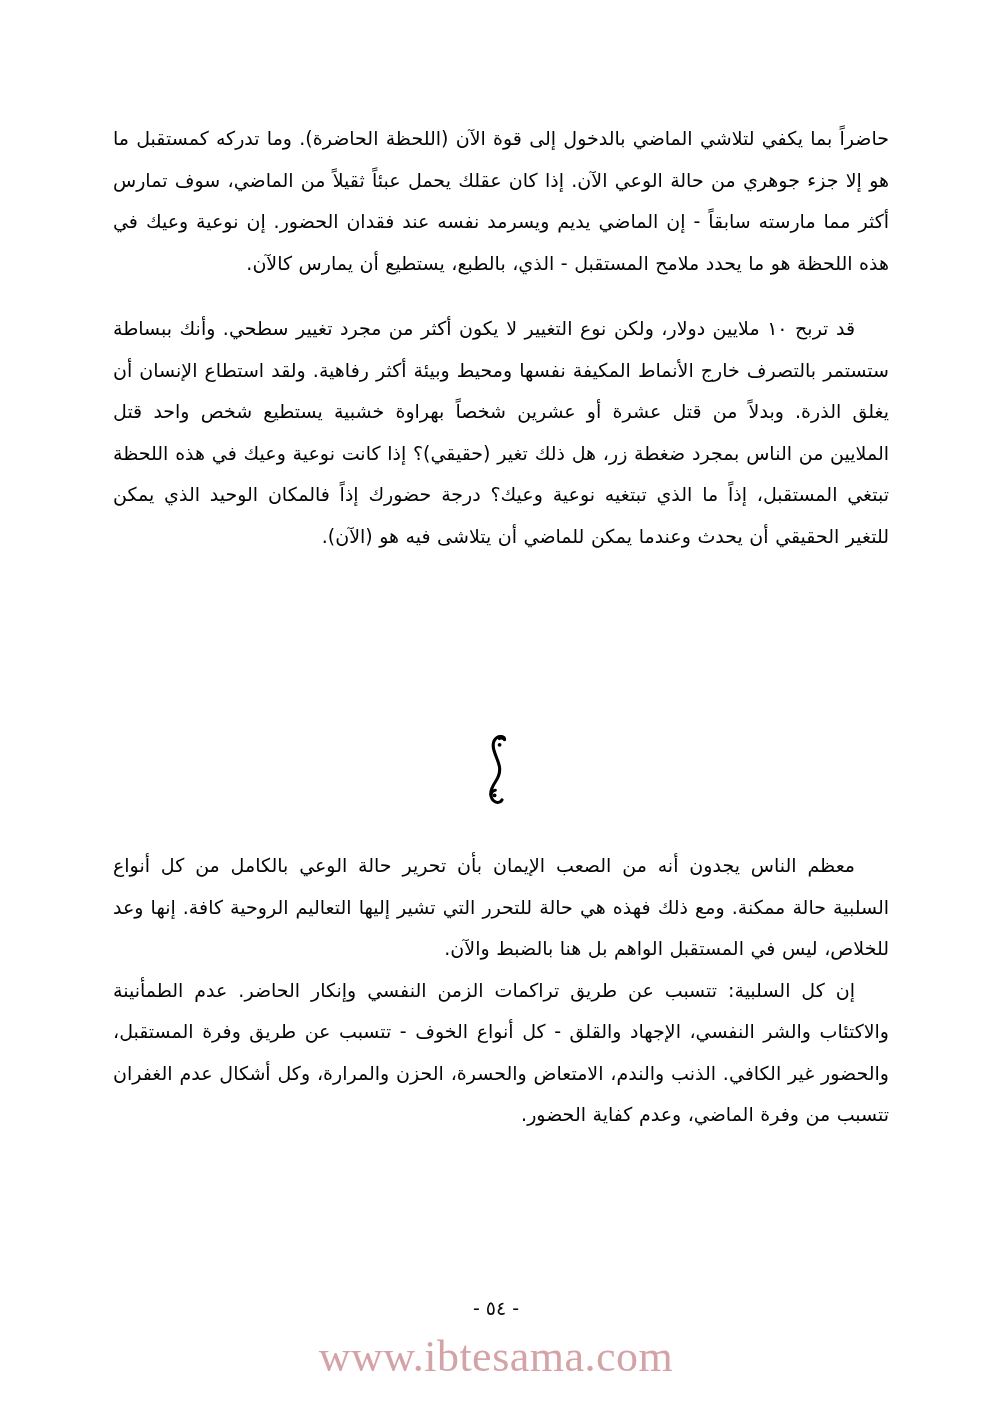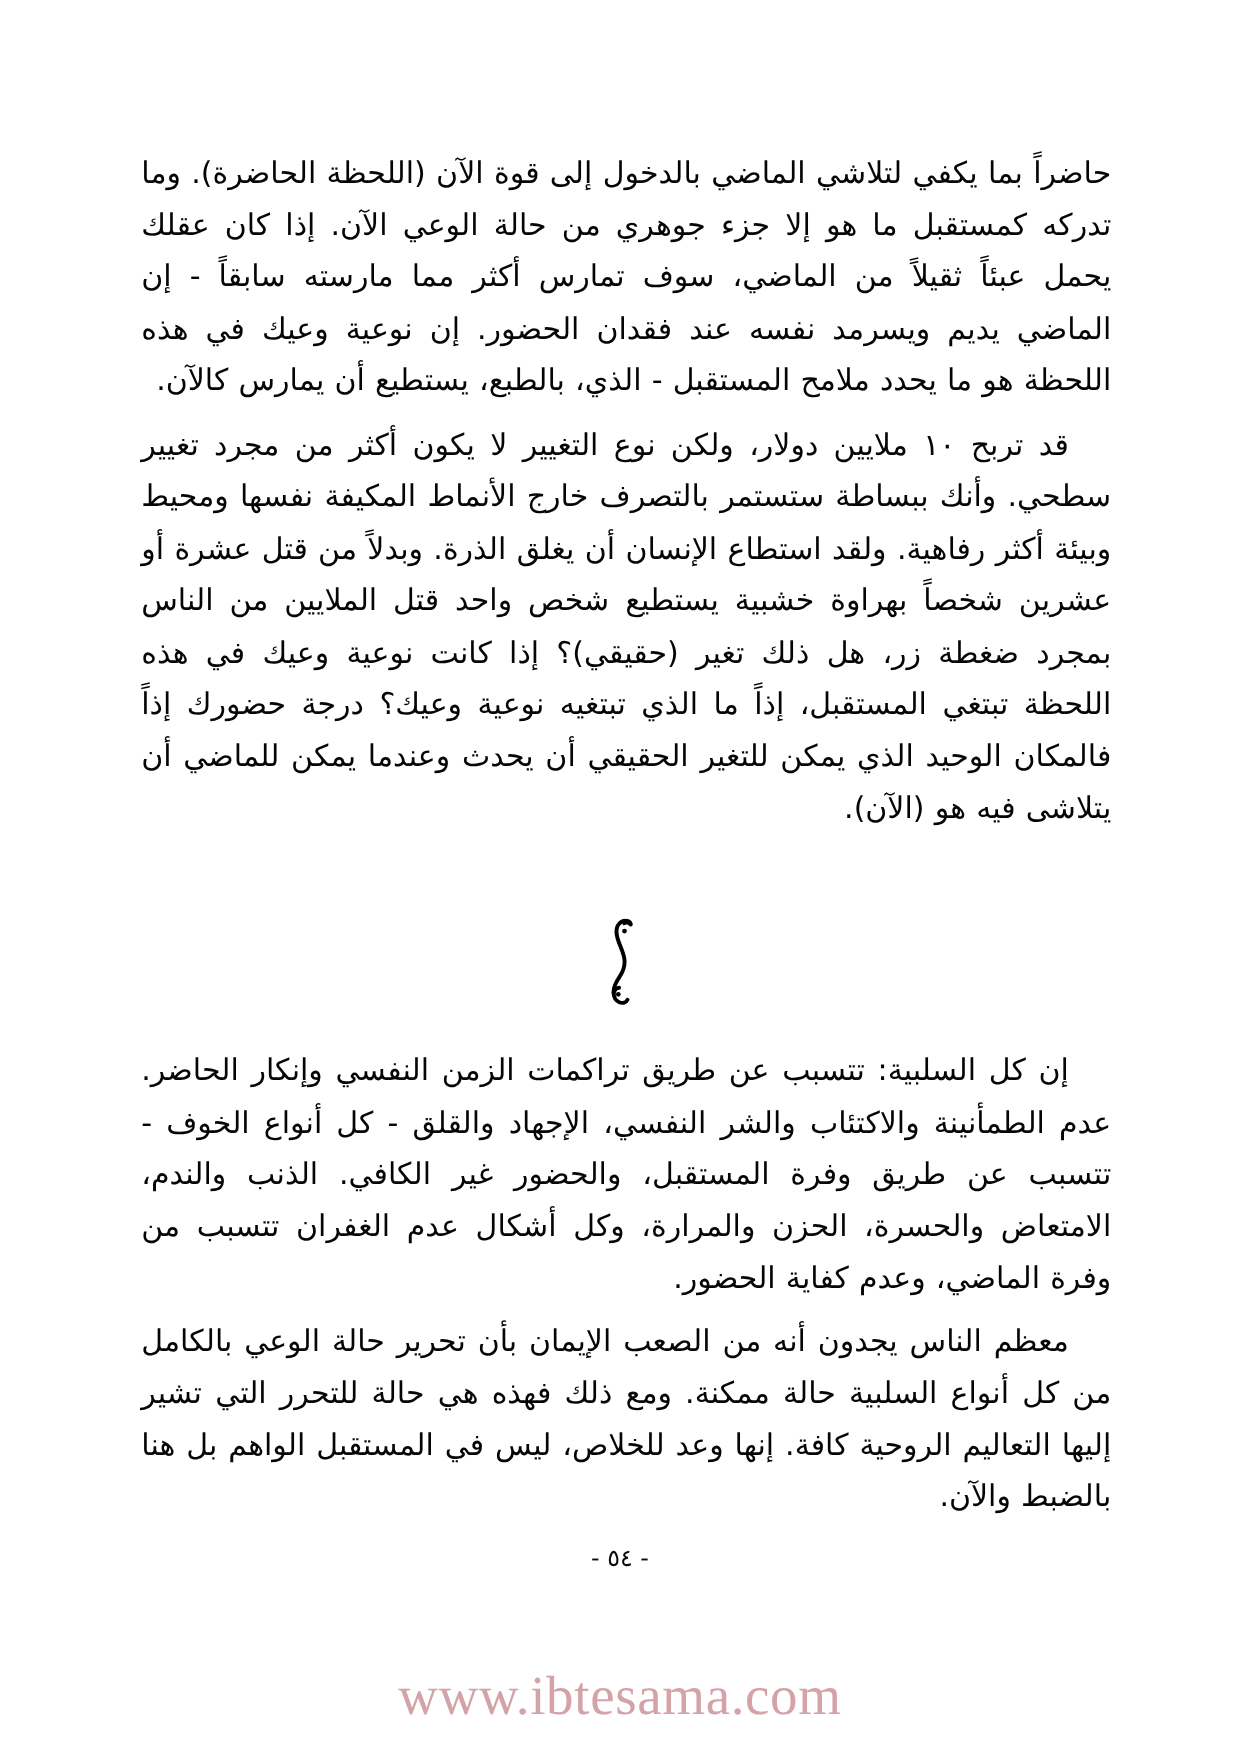--- a/index.html
+++ b/index.html
@@ -29,35 +29,35 @@
     width: 776px;
     direction: rtl;
     text-align: justify;
     text-align-last: auto;
   }
 
   .para {
     margin: 0;
     color: #050505;
     font-family: "DejaVu Sans", "Liberation Sans", sans-serif;
-    font-size: 24px;
+    font-size: 19px;
     line-height: 41.5px;
     direction: rtl;
     text-align: justify;
     word-spacing: 0.5px;
     letter-spacing: 0px;
     font-weight: 400;
   }
 
   .para.indent {
     text-indent: 34px;
   }
 
   .para-gap-sm { margin-top: 9px; }
-  .para-gap-md { margin-top: 10px; }
+  .para-gap-md { margin-top: 24px; }
 
   
   .ornament-block {
     position: absolute;
     left: 0;
     right: 0;
     top: 722px;
     height: 100px;
     display: flex;
     align-items: center;
@@ -67,21 +67,21 @@
 
   .ornament {
     display: block;
   }
 
   
   .page-number {
     position: absolute;
     left: 0;
     right: 0;
-    top: 1236px;
+    top: 1297px;
     text-align: center;
     color: #0b0b0b;
     font-family: "DejaVu Sans", "Liberation Sans", sans-serif;
     font-size: 19px;
     letter-spacing: 3px;
     direction: rtl;
   }
 
   
   .watermark {
@@ -121,23 +121,23 @@
                C19.2 68.0 22.0 67.0 23.0 64.8" fill="none" stroke="#000000" stroke-width="3.1" stroke-linecap="round"></path>
       <path d="M25.5 4.5 C24.0 3.0 21.8 2.6 20.4 3.6" fill="none" stroke="#000000" stroke-width="3.1" stroke-linecap="round"></path>
       <path d="M11.9 59.6 C12.6 57.0 14.4 55.3 16.3 55.2" fill="none" stroke="#000000" stroke-width="3.1" stroke-linecap="round"></path>
       <circle cx="20.6" cy="9.8" r="1.9" fill="#000000"></circle>
       <circle cx="15.6" cy="60.4" r="1.9" fill="#000000"></circle>
     </svg>
   </div>
 
   <div class="content" style="top: 836px;">
 
+    <p class="para indent para-gap-sm">معظم الناس يجدون أنه من الصعب الإيمان بأن تحرير حالة الوعي بالكامل من كل أنواع السلبية حالة ممكنة. ومع ذلك فهذه هي حالة للتحرر التي تشير إليها التعاليم الروحية كافة. إنها وعد للخلاص، ليس في المستقبل الواهم بل هنا بالضبط والآن.</p>
+
     <p class="para indent">إن كل السلبية: تتسبب عن طريق تراكمات الزمن النفسي وإنكار الحاضر. عدم الطمأنينة والاكتئاب والشر النفسي، الإجهاد والقلق - كل أنواع الخوف - تتسبب عن طريق وفرة المستقبل، والحضور غير الكافي. الذنب والندم، الامتعاض والحسرة، الحزن والمرارة، وكل أشكال عدم الغفران تتسبب من وفرة الماضي، وعدم كفاية الحضور.</p>
-
-    <p class="para indent para-gap-sm">معظم الناس يجدون أنه من الصعب الإيمان بأن تحرير حالة الوعي بالكامل من كل أنواع السلبية حالة ممكنة. ومع ذلك فهذه هي حالة للتحرر التي تشير إليها التعاليم الروحية كافة. إنها وعد للخلاص، ليس في المستقبل الواهم بل هنا بالضبط والآن.</p>
 
   </div>
 
   <div class="page-number">- ٥٤ -</div>
 
   <div class="watermark" style="color: rgb(211, 163, 167);">www.ibtesama.com</div>
 
 </div>
 
 </body></html>

